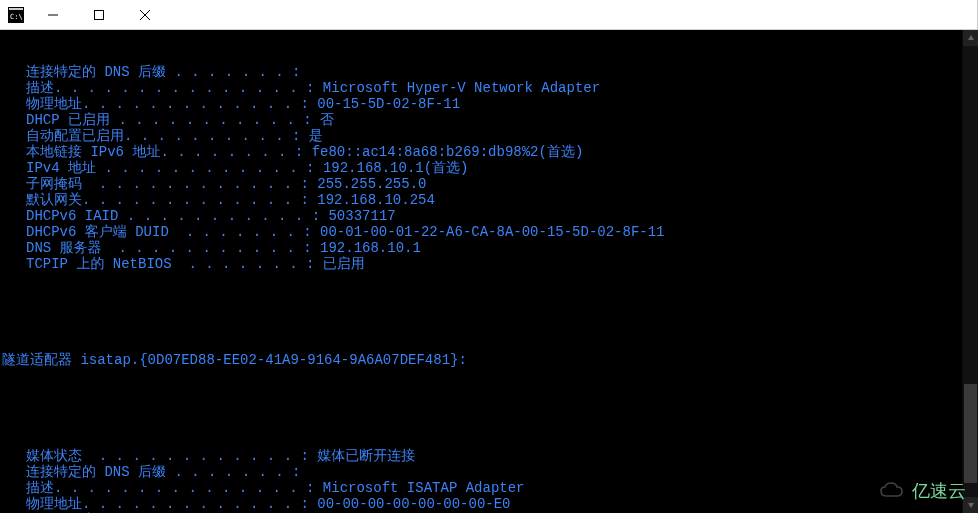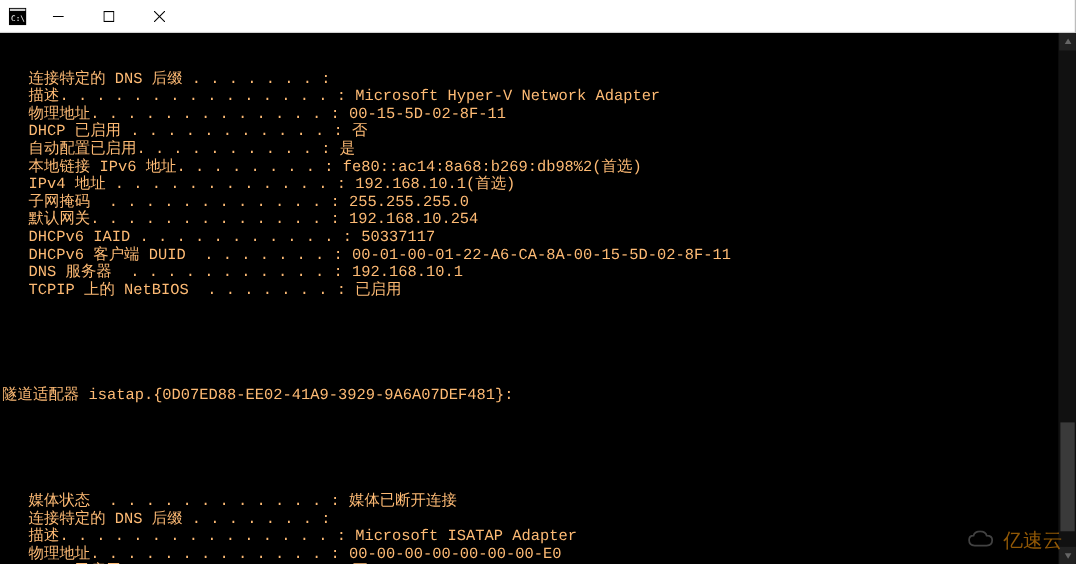--- a/index.html
+++ b/index.html
@@ -46,21 +46,21 @@
       display: flex;
       align-items: center;
       justify-content: center;
       color: #000;
     }
     .win-btn svg { width: 10px; height: 10px; }
     .terminal {
       width: 100%;
       height: calc(100% - 30px);
       background: #000;
-      color: #fdba74;
+      color: #3b82f6;
       font-family: "NSimSun", "SimSun", Consolas, "Courier New", monospace;
       font-size: 14px;
       line-height: 16px;
       padding: 2px 0 0 2px;
       white-space: pre;
       overflow: hidden;
       position: relative;
     }
     .line { height: 16px; white-space: pre; }
     .indent { display: inline-block; width: 24px; }
@@ -69,21 +69,21 @@
     .colon { }
     .value { }
     @keyframes blink { 50% { opacity: 0; } }
     .watermark {
       position: absolute;
       right: 12px;
       bottom: 10px;
       display: flex;
       align-items: center;
       gap: 6px;
-      color: #a16207;
+      color: #86efac;
       font-family: "Microsoft YaHei", sans-serif;
       font-size: 18px;
       font-weight: 500;
       opacity: 0.9;
     }
     .watermark svg { width: 28px; height: 18px; }
     .scrollbar {
       position: absolute;
       right: 0;
       top: 30px;
@@ -136,21 +136,21 @@
           <line x1="0" y1="0" x2="10" y2="10" stroke="currentColor" stroke-width="1"></line>
           <line x1="10" y1="0" x2="0" y2="10" stroke="currentColor" stroke-width="1"></line>
         </svg>
     </div>
   </div>
 </div>
 
 <div class="terminal">
   <div id="adapter1-block"><div class="line"><span class="indent">   </span><span class="label">连接特定的 DNS 后缀</span><span class="dots"> . . . . . . . </span><span class="colon">: </span><span class="value"></span></div><div class="line"><span class="indent">   </span><span class="label">描述</span><span class="dots">. . . . . . . . . . . . . . . </span><span class="colon">: </span><span class="value">Microsoft Hyper-V Network Adapter</span></div><div class="line"><span class="indent">   </span><span class="label">物理地址</span><span class="dots">. . . . . . . . . . . . . </span><span class="colon">: </span><span class="value">00-15-5D-02-8F-11</span></div><div class="line"><span class="indent">   </span><span class="label">DHCP 已启用</span><span class="dots"> . . . . . . . . . . . </span><span class="colon">: </span><span class="value">否</span></div><div class="line"><span class="indent">   </span><span class="label">自动配置已启用</span><span class="dots">. . . . . . . . . . </span><span class="colon">: </span><span class="value">是</span></div><div class="line"><span class="indent">   </span><span class="label">本地链接 IPv6 地址</span><span class="dots">. . . . . . . . </span><span class="colon">: </span><span class="value">fe80::ac14:8a68:b269:db98%2(首选)</span></div><div class="line"><span class="indent">   </span><span class="label">IPv4 地址</span><span class="dots"> . . . . . . . . . . . . </span><span class="colon">: </span><span class="value">192.168.10.1(首选)</span></div><div class="line"><span class="indent">   </span><span class="label">子网掩码</span><span class="dots">  . . . . . . . . . . . . </span><span class="colon">: </span><span class="value">255.255.255.0</span></div><div class="line"><span class="indent">   </span><span class="label">默认网关</span><span class="dots">. . . . . . . . . . . . . </span><span class="colon">: </span><span class="value">192.168.10.254</span></div><div class="line"><span class="indent">   </span><span class="label">DHCPv6 IAID</span><span class="dots"> . . . . . . . . . . . </span><span class="colon">: </span><span class="value">50337117</span></div><div class="line"><span class="indent">   </span><span class="label">DHCPv6 客户端 DUID</span><span class="dots">  . . . . . . . </span><span class="colon">: </span><span class="value">00-01-00-01-22-A6-CA-8A-00-15-5D-02-8F-11</span></div><div class="line"><span class="indent">   </span><span class="label">DNS 服务器</span><span class="dots">  . . . . . . . . . . . </span><span class="colon">: </span><span class="value">192.168.10.1</span></div><div class="line"><span class="indent">   </span><span class="label">TCPIP 上的 NetBIOS</span><span class="dots">  . . . . . . . </span><span class="colon">: </span><span class="value">已启用</span></div></div>
   <div class="line"> </div>
-  <div class="line">隧道适配器 isatap.{0D07ED88-EE02-41A9-3929-9A6A07DEF481}:</div>
+  <div class="line">隧道适配器 isatap.{0D07ED88-EE02-41A9-9164-9A6A07DEF481}:</div>
   <div class="line"> </div>
   <div id="adapter2-block"><div class="line"><span class="indent">   </span><span class="label">媒体状态</span><span class="dots">  . . . . . . . . . . . . </span><span class="colon">: </span><span class="value">媒体已断开连接</span></div><div class="line"><span class="indent">   </span><span class="label">连接特定的 DNS 后缀</span><span class="dots"> . . . . . . . </span><span class="colon">: </span><span class="value"></span></div><div class="line"><span class="indent">   </span><span class="label">描述</span><span class="dots">. . . . . . . . . . . . . . . </span><span class="colon">: </span><span class="value">Microsoft ISATAP Adapter</span></div><div class="line"><span class="indent">   </span><span class="label">物理地址</span><span class="dots">. . . . . . . . . . . . . </span><span class="colon">: </span><span class="value">00-00-00-00-00-00-00-E0</span></div><div class="line"><span class="indent">   </span><span class="label">DHCP 已启用</span><span class="dots"> . . . . . . . . . . . </span><span class="colon">: </span><span class="value">否</span></div></div>
   
   
 </div>
 
 <div class="scrollbar">
   <div class="sb-btn">
       <svg viewBox="0 0 8 8">
         <path d="M4 1 L7 6 L1 6 Z"></path>

